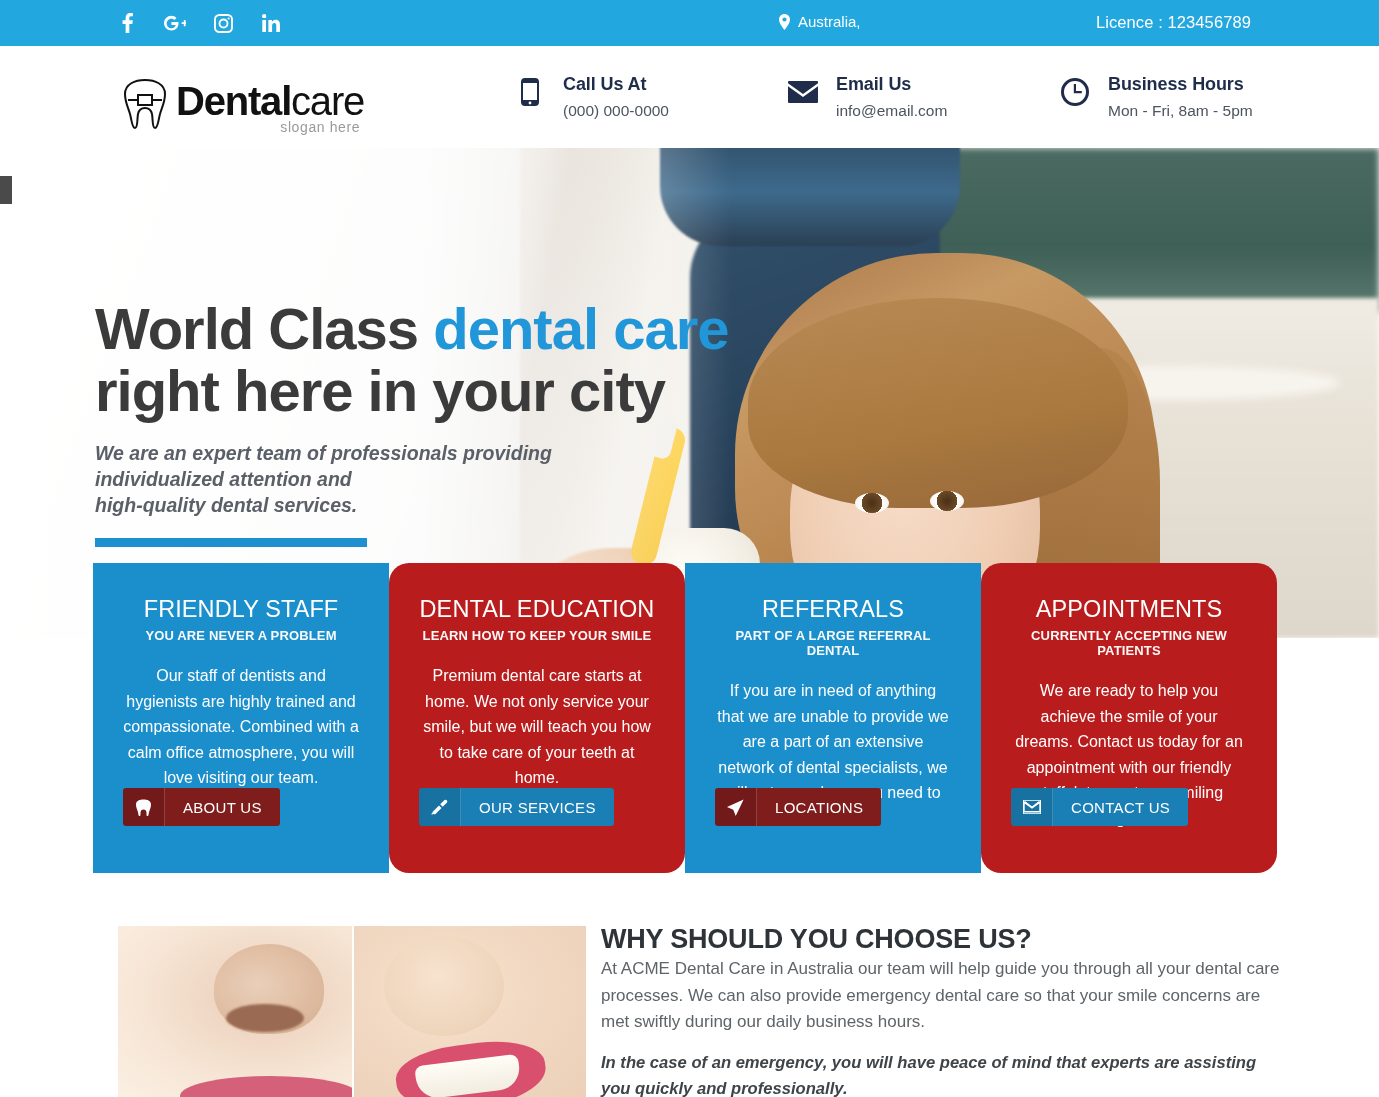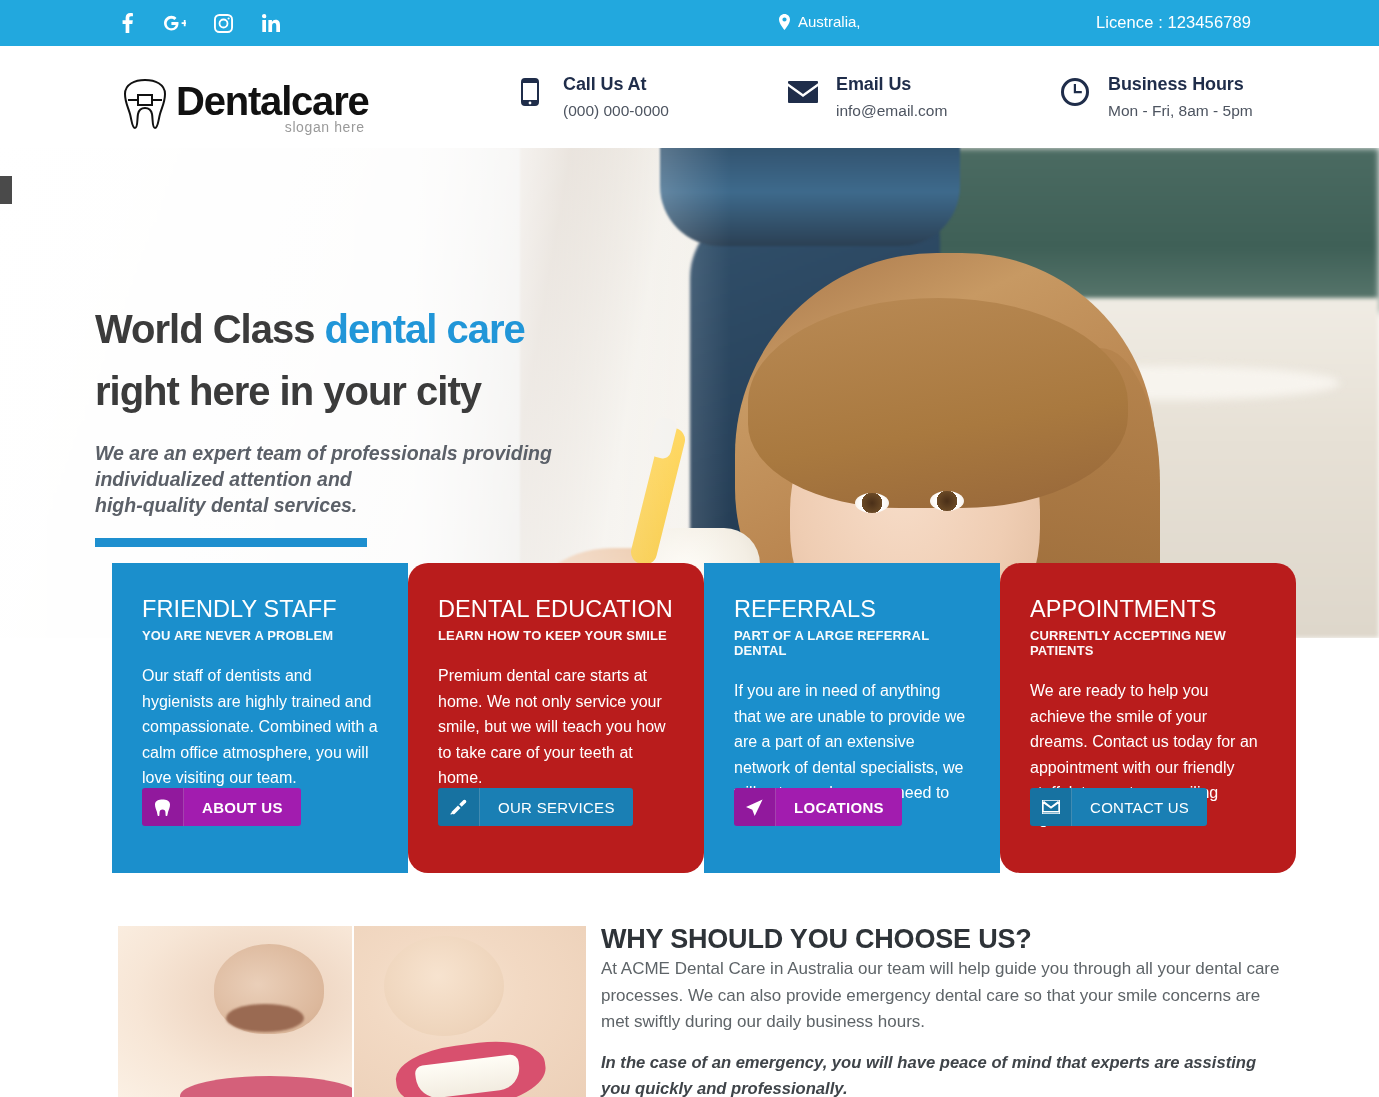--- a/index.html
+++ b/index.html
@@ -74,21 +74,21 @@
   .logo-tooth { width: 46px; height: 52px; flex: none; }
   .logo-text { position: relative; padding-top: 3px; }
   .logo-word {
     font-size: 40px;
     line-height: 40px;
     letter-spacing: -1.2px;
     color: #111111;
     white-space: nowrap;
   }
   .logo-word .bold { font-weight: 700; text-align: right; }
-  .logo-word .light { font-weight: 700; }
+  .logo-word .light { font-weight: 400; }
   .logo-slogan {
     font-size: 14px;
     color: #9a9a9a;
     letter-spacing: 0.6px;
     text-align: right;
     margin-top: -2px;
     padding-right: 4px;
   }
 
   .contact-block {
@@ -271,21 +271,21 @@
     background: #4a4a4a;
     z-index: 7;
   }
 
   .hero-content {
     position: absolute;
     left: 95px; top: 150px;
     z-index: 6;
   }
   .hero-title {
-    font-size: 40px;
+    font-size: 58px;
     font-weight: 700;
     line-height: 62px;
     color: #3b3b3b;
     letter-spacing: -1px;
     white-space: nowrap;
   }
   .hero-title .accent { color: #2196d8; }
   .hero-sub {
     margin-top: 18px;
     font-size: 19.5px;
@@ -298,25 +298,26 @@
   .hero-bar {
     margin-top: 20px;
     width: 272px;
     height: 9px;
     background: #1e8fcf;
   }
 
   
   .cards {
     position: absolute;
-    left: 112px; top: 563px;
+    left: 93px; top: 563px;
     width: 1234px;
     height: 310px;
     display: flex;
     z-index: 8;
+    text-align: center;
   }
   .card {
     width: 296px;
     padding: 32px 30px 0 30px;
     position: relative;
   }
   .card.blue { background: #1b8fcc; }
   .card.navy { background: #b91c1c; border-radius: 20px; }
   .card-title {
     font-size: 23.5px;
@@ -343,21 +344,21 @@
     position: absolute;
     left: 30px;
     bottom: 47px;
     display: inline-flex;
     align-items: stretch;
     height: 38px;
     border-radius: 3px;
     overflow: hidden;
     cursor: pointer;
   }
-  .card.blue .card-btn { background: #a21caf; font-weight: bold; }
+  .card.blue .card-btn { background: #7f1d1d; }
   .card.navy .card-btn { background: #1a7fb4; }
   .btn-icon {
     width: 42px;
     display: flex;
     align-items: center;
     justify-content: center;
   }
   .card.blue .btn-icon { border-right: 1px solid rgba(255,255,255,0.18); background: rgba(0,0,0,0.10); }
   .card.navy .btn-icon { border-right: 1px solid rgba(255,255,255,0.18); background: rgba(0,0,0,0.10); }
   .btn-icon svg { display: block; fill: #ffffff; }

